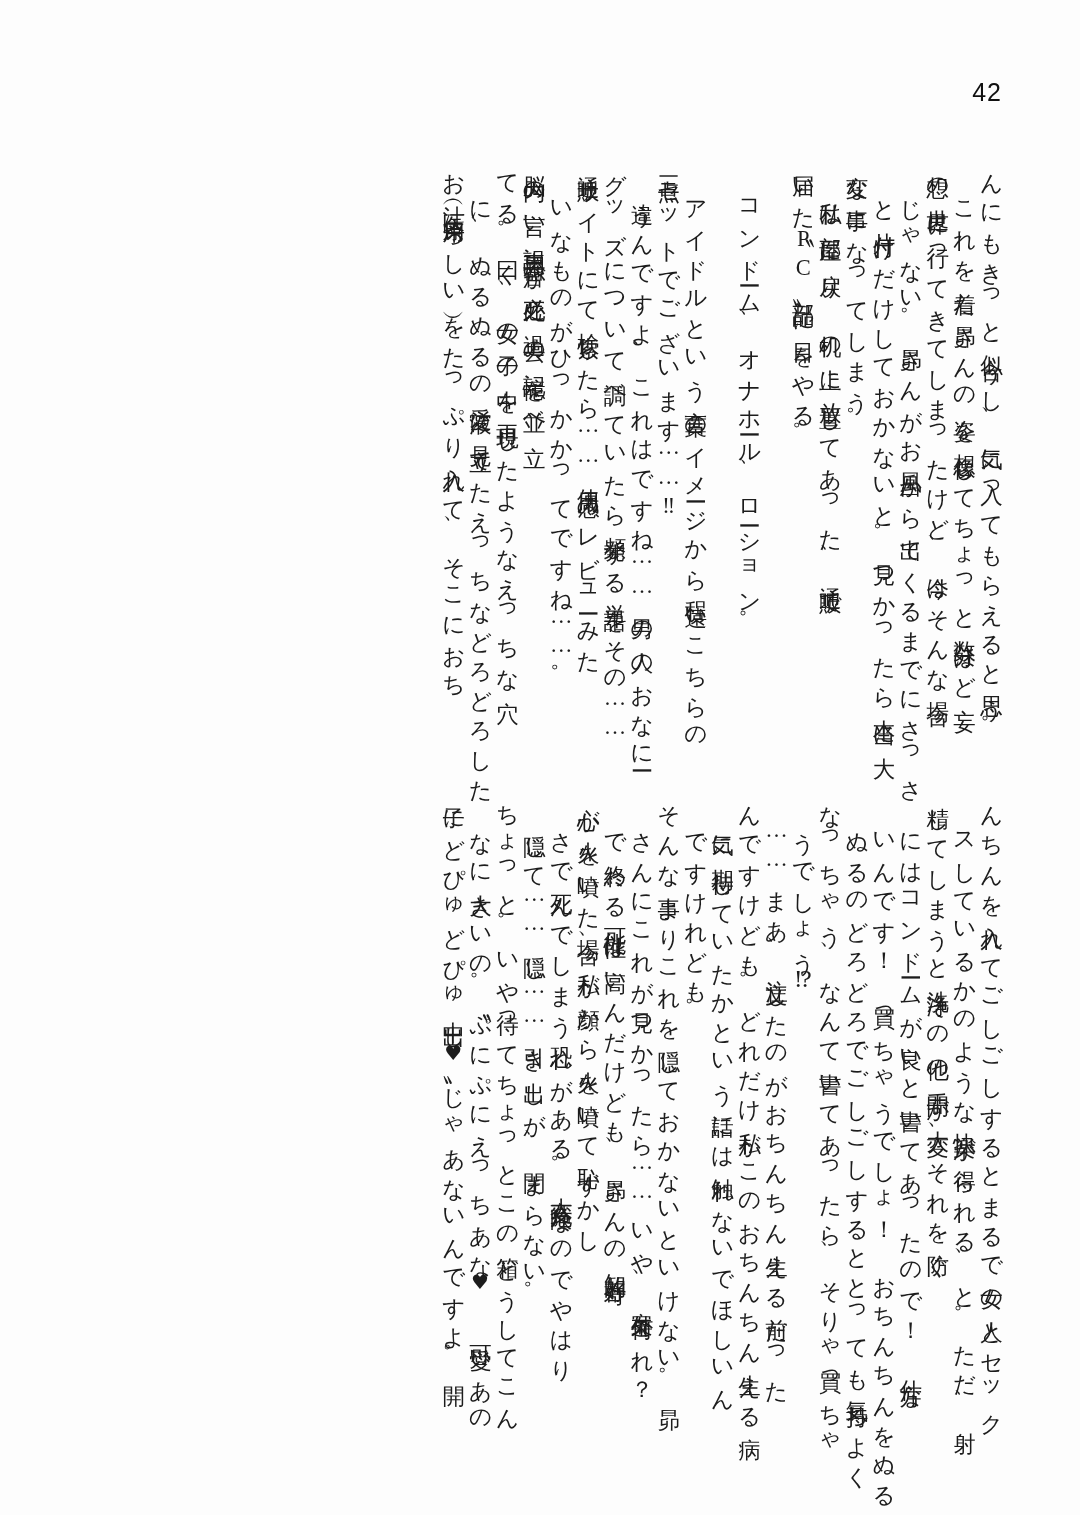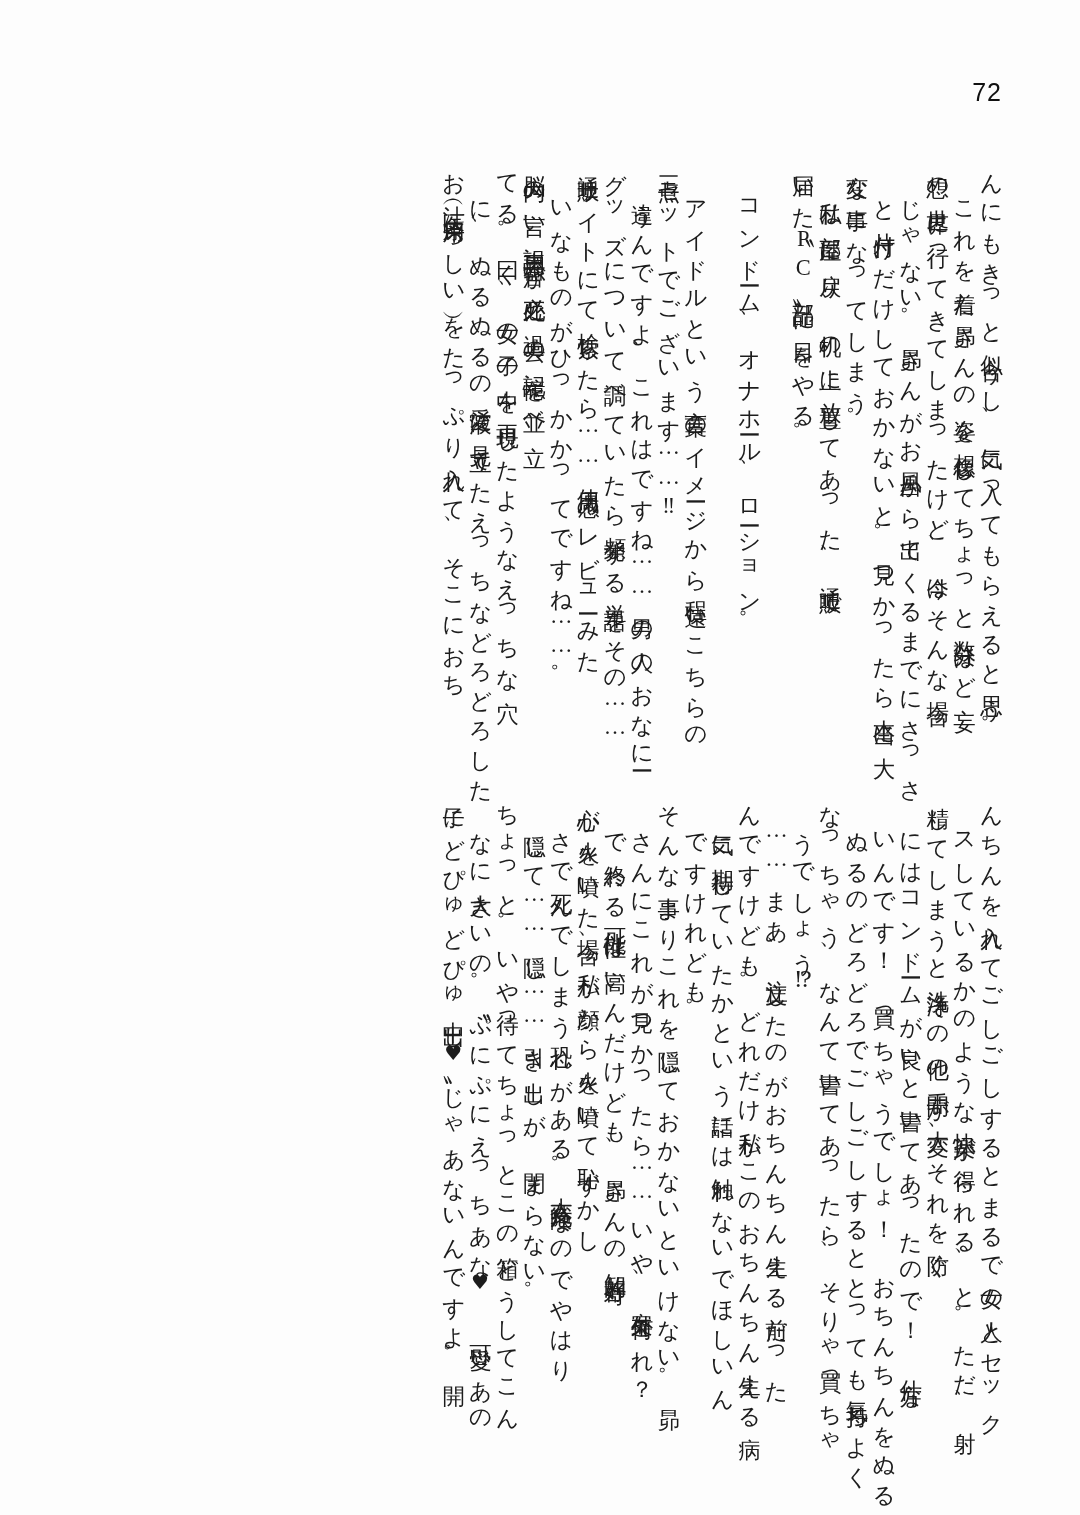--- a/index.html
+++ b/index.html
@@ -76,21 +76,21 @@
   .heart {
     font-family: "DejaVu Sans", sans-serif;
     font-size: 20px;
   }
 </style>
 </head>
 <body>
 
 <div class="page">
 
-  <div class="page-number">72</div>
+  <div class="page-number">42</div>
 
   <div class="vblock" id="block-top">
       <div class="vcol">んにもきっと似合うし、気に入ってもらえると思う。</div>
       <div class="vcol indent">これを着た昴さんの姿を想像してちょっと数分ほど妄</div>
       <div class="vcol">想の世界に行ってきてしまったけど、今はそんな場合</div>
       <div class="vcol indent">じゃない。昴さんがお風呂から出てくるまでにさっさ</div>
       <div class="vcol indent">と片付けだけしておかないと。見つかったら本当に大</div>
       <div class="vcol">変な事になってしまう。</div>
       <div class="vcol indent">私は部屋に戻り、机の上に放置してあった、通販で</div>
       <div class="vcol">届いた〝PC部品〟に目をやる。</div>

